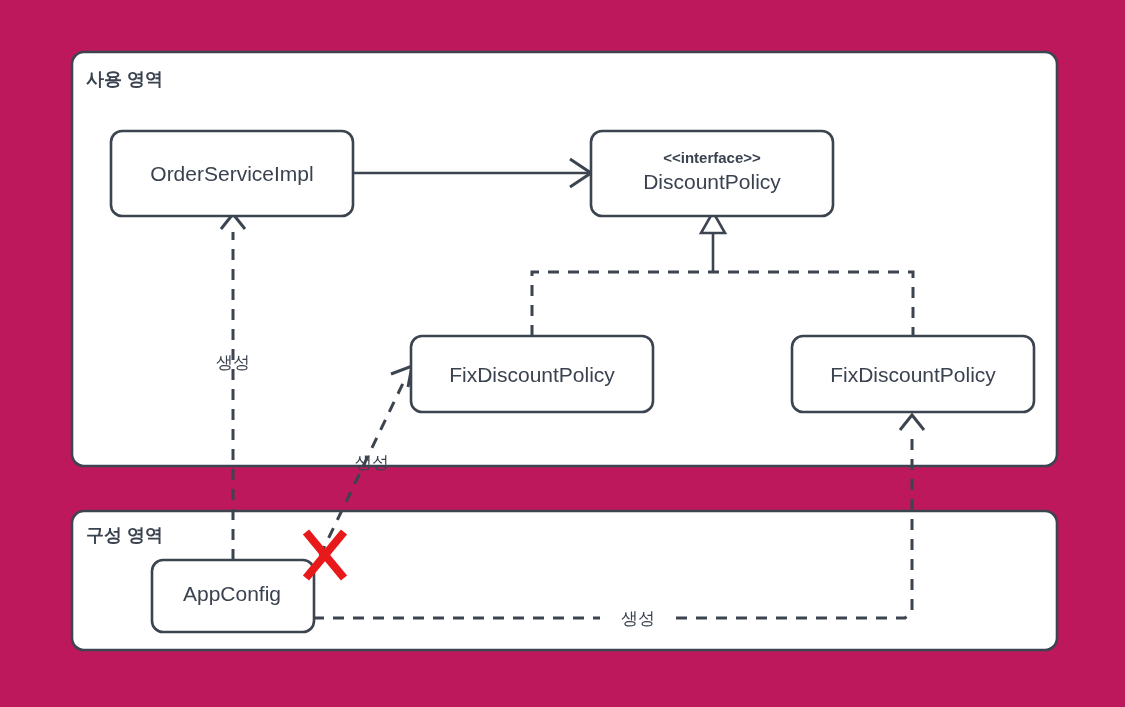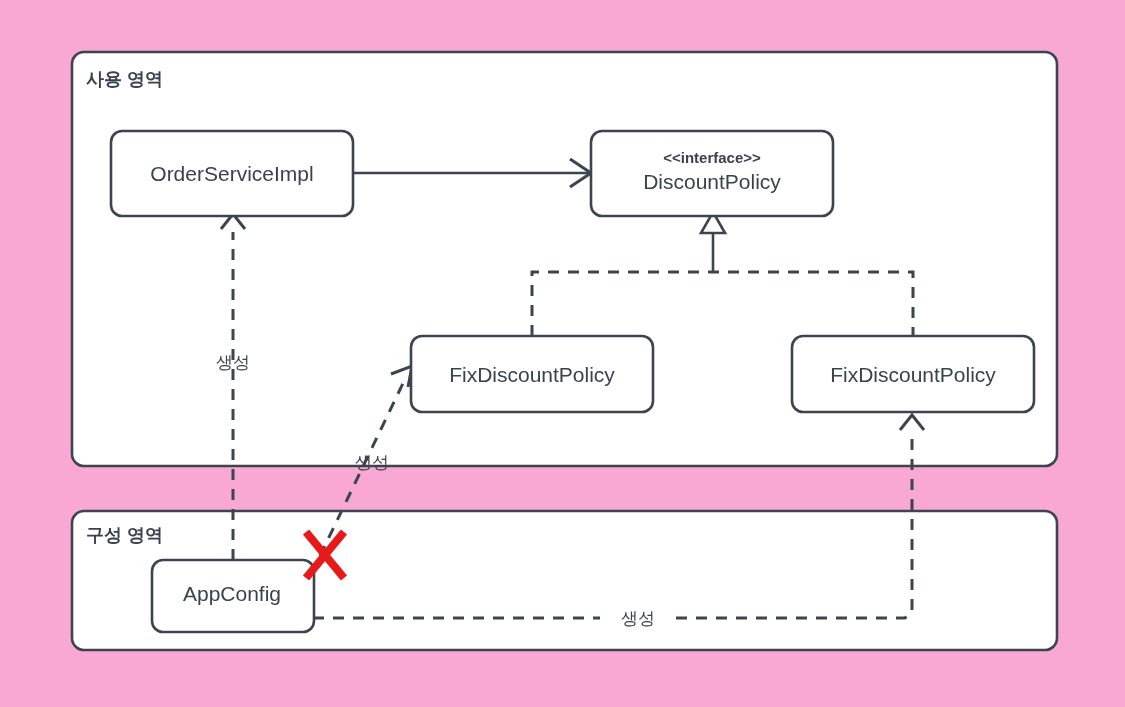--- a/index.html
+++ b/index.html
@@ -7,21 +7,21 @@
     padding: 0;
     background: #ffffff;
   }
   body {
     font-family: "Liberation Sans", "DejaVu Sans", sans-serif;
   }
   #canvas {
     position: relative;
     width: 1125px;
     height: 707px;
-    background: #f9a8d4;
+    background: #be185d;
     overflow: hidden;
   }
   #diagram-svg {
     position: absolute;
     left: 0;
     top: 0;
     width: 1125px;
     height: 707px;
   }
   .region-title {

